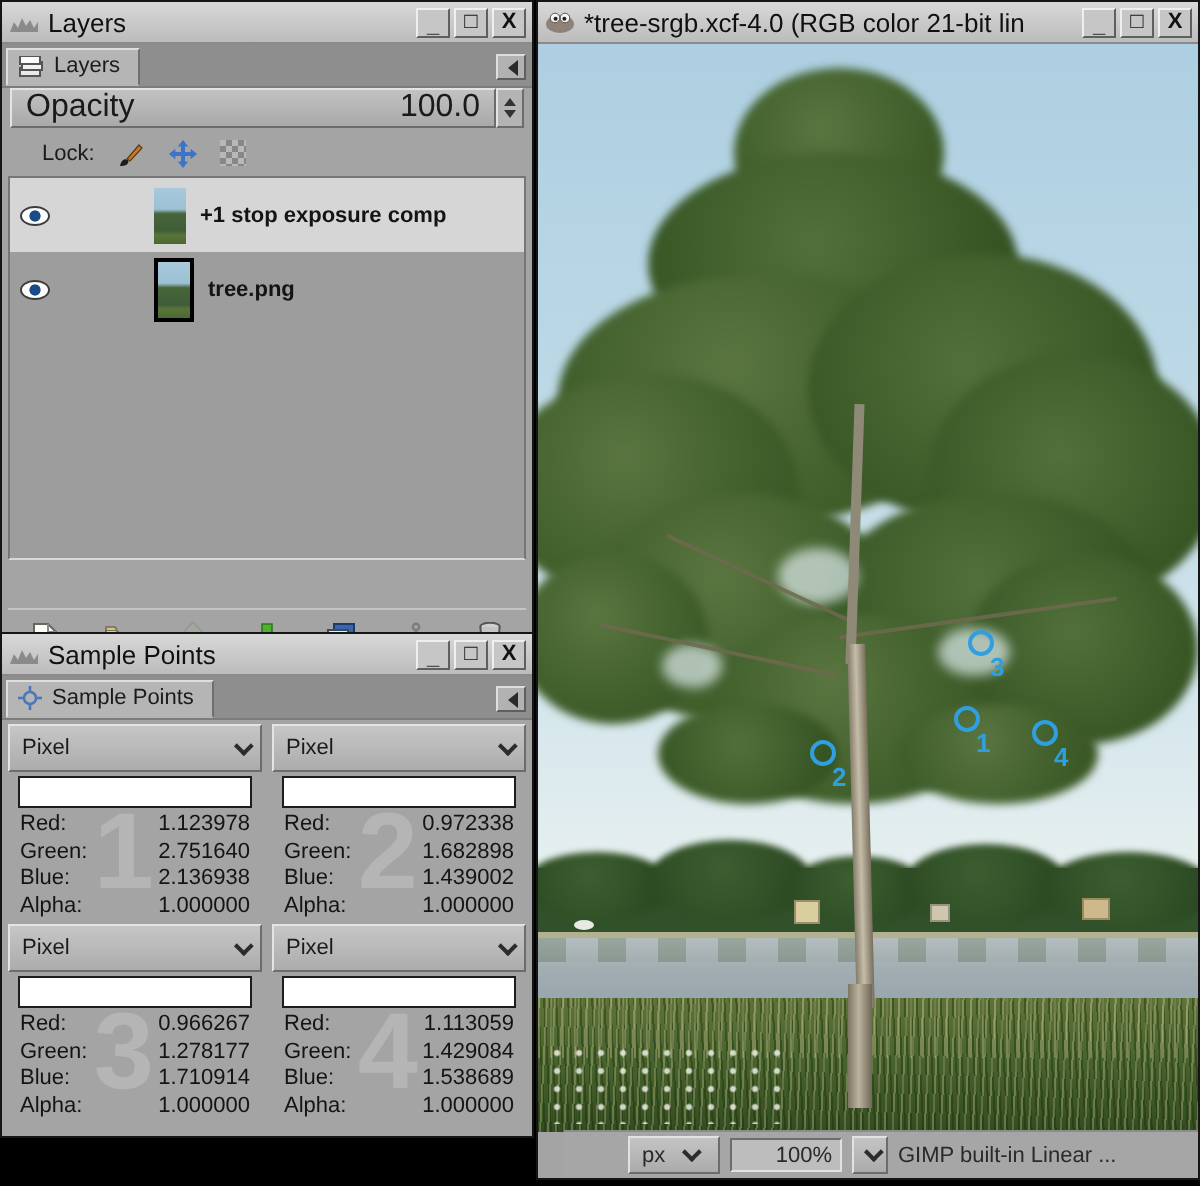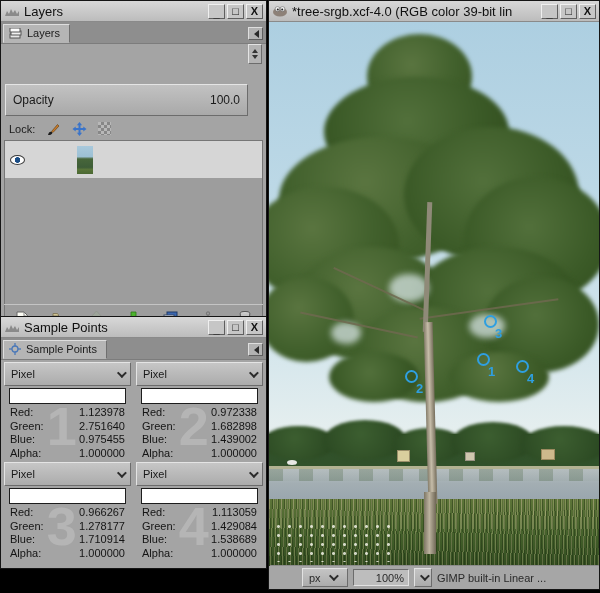--- a/index.html
+++ b/index.html
@@ -30,30 +30,30 @@
 
   .combo-row { margin:3px 4px 2px 4px; height:20px; background:linear-gradient(#c6c6c6,#acacac);
                border:1px solid; border-color:#e4e4e4 #6c6c6c #6c6c6c #e4e4e4;
                display:flex; align-items:center; padding:0 7px; font-size:11px; color:#1a1a1a; cursor:pointer; }
   .combo-row .lbl { flex:1; }
   .combo-row .val { margin-right:8px; }
 
   
   #win-layers { left:0; top:0; width:267px; height:334px; }
   .opacity-wrap { display:flex; margin:0 4px 2px 4px; }
-  .opacity-row { flex:1; height:32px; background:linear-gradient(#c2c2c2,#a9a9a9);
+  .opacity-row { flex:1; height:20px; background:linear-gradient(#c2c2c2,#a9a9a9);
                  border:1px solid; border-color:#e4e4e4 #6c6c6c #6c6c6c #e4e4e4;
-                 display:flex; align-items:center; padding:0 7px; font-size:12px; color:#1a1a1a;margin-top:40px; }
+                 display:flex; align-items:center; padding:0 7px; font-size:16px; color:#1a1a1a; }
   .opacity-row .lbl { flex:1; }
   .spinner { width:14px; height:20px; border:1px solid; border-color:#e4e4e4 #6c6c6c #6c6c6c #e4e4e4;
              background:#b4b4b4; display:flex; flex-direction:column; align-items:center; justify-content:space-around; cursor:pointer; }
   .spin-up { width:0; height:0; border:3px solid transparent; border-bottom:4px solid #333; }
   .spin-dn { width:0; height:0; border:3px solid transparent; border-top:4px solid #333; }
 
-  .lock-row { height:21px; display:flex; align-items:center; gap:11px; padding:0 8px; font-size:11px; color:#1a1a1a; }
+  .lock-row { height:21px; display:flex; align-items:center; gap:11px; padding:0 20px; font-size:11px; color:#1a1a1a; }
   .lock-icon { width:15px; height:14px; cursor:pointer; }
   .checker { width:13px; height:13px; opacity:.75; cursor:pointer;
     background-image:
       linear-gradient(45deg,#7e7e7e 25%,transparent 25%,transparent 75%,#7e7e7e 75%),
       linear-gradient(45deg,#7e7e7e 25%,#bfbfbf 25%,#bfbfbf 75%,#7e7e7e 75%);
     background-size:6px 6px; background-position:0 0,3px 3px; }
 
   .layer-list { margin:1px 3px; height:192px; background:#9d9d9d; border:1px solid #767676; border-bottom-color:#d8d8d8; overflow:hidden; }
   .layer-row { height:37px; display:flex; align-items:center; gap:7px; padding:0 5px; cursor:pointer; }
   .layer-row.selected { background:#d6d6d6; }
@@ -155,21 +155,21 @@
 
   .marker { position:absolute; width:13px; height:13px; border:2px solid #2f9fe0; border-radius:50%; background:transparent; cursor:pointer; }
   .marker::before { content:""; position:absolute; left:4px; top:-6px; width:2px; height:24px; background:#2f9fe0; z-index:-1; }
   .marker::after  { content:""; position:absolute; top:4px; left:-6px; height:2px; width:24px; background:#2f9fe0; z-index:-1; }
   .marker .mnum { position:absolute; left:9px; top:9px; color:#2f9fe0; font-weight:bold; font-size:13px; }
   .m1 {left:208px; top:331px;}
   .m2 {left:136px; top:348px;}
   .m3 {left:215px; top:293px;}
   .m4 {left:247px; top:338px;}
 
-  .statusbar { position:absolute; left:1px; right:0; bottom:0; height:24px; background:#a6a6a6; border-top:1px solid #8c8c8c;
+  .statusbar { position:absolute; left:13px; right:0; bottom:0; height:24px; background:#a6a6a6; border-top:1px solid #8c8c8c;
                display:flex; align-items:center; gap:5px; padding-left:32px; font-size:11px; color:#2a2a2a; }
   .unit-combo { height:19px; width:46px; background:linear-gradient(#c4c4c4,#ababab);
                 border:1px solid; border-color:#e2e2e2 #6c6c6c #6c6c6c #e2e2e2;
                 display:flex; align-items:center; padding:0 6px; gap:8px; cursor:pointer; }
   .zoom-entry { height:17px; width:56px; background:#bdbdbd; border:1px solid; border-color:#6c6c6c #e2e2e2 #e2e2e2 #6c6c6c;
                 display:flex; align-items:center; justify-content:flex-end; padding:0 4px; }
   .zoom-btn { height:19px; width:18px; background:linear-gradient(#c4c4c4,#ababab);
               border:1px solid; border-color:#e2e2e2 #6c6c6c #6c6c6c #e2e2e2;
               display:flex; align-items:center; justify-content:center; cursor:pointer; }
   .status-msg { white-space:nowrap; overflow:hidden; }
@@ -234,20 +234,27 @@
       </g>
     </svg>
     <span class="checker"></span>
   </div>
 
   <div class="layer-list">
     <div class="layer-row selected">
       <span class="eye"></span>
       <span class="spacer"></span>
       <span class="thumb"></span>
+      <span class="layer-name">+1 stop exposure comp</span>
+    </div>
+    <div class="layer-row">
+      <span class="eye"></span>
+      <span class="spacer"></span>
+      <span class="thumb bordered"></span>
+      <span class="layer-name">tree.png</span>
     </div>
   </div>
 
   <div class="dock-toolbar">
     <span class="tool-btn">
       <svg width="13" height="15" viewBox="0 0 13 15">
         <path d="M1 1 H8 L12 5 V14 H1 Z" fill="#fdfdf5" stroke="#666" stroke-width="1"></path>
         <path d="M8 1 L8 5 L12 5" fill="none" stroke="#888" stroke-width="1"></path>
       </svg>
     </span>
@@ -333,21 +340,21 @@
         <div class="sp-row">
             <span>Red:</span>
             <span>1.123978</span>
           </div>
         <div class="sp-row">
             <span>Green:</span>
             <span>2.751640</span>
           </div>
         <div class="sp-row">
             <span>Blue:</span>
-            <span>0.975455</span>
+            <span>2.136938</span>
           </div>
         <div class="sp-row">
             <span>Alpha:</span>
             <span>1.000000</span>
           </div>
       </div>
     </div>
 
     <div class="sp-cell">
       <div class="sp-combo">
@@ -434,21 +441,21 @@
 
 <div class="window" id="win-main">
   <div class="titlebar">
     <svg class="titleicon" viewBox="0 0 16 12">
       <ellipse cx="8" cy="7" rx="7" ry="4.5" fill="#8d8178"></ellipse>
       <circle cx="5.5" cy="4" r="2.4" fill="#f4f4f4" stroke="#555" stroke-width="0.5"></circle>
       <circle cx="10.5" cy="4" r="2.4" fill="#f4f4f4" stroke="#555" stroke-width="0.5"></circle>
       <circle cx="5.8" cy="4.4" r="1" fill="#222"></circle>
       <circle cx="10.2" cy="4.4" r="1" fill="#222"></circle>
     </svg>
-    <span class="title">*tree-srgb.xcf-4.0 (RGB color 39-bit lin</span>
+    <span class="title">*tree-srgb.xcf-4.0 (RGB color 21-bit lin</span>
     <span class="winbtns">
       <span class="winbtn min">
           <span>_</span>
         </span>
       <span class="winbtn">□</span>
       <span class="winbtn">X</span>
     </span>
   </div>
 
   <div class="canvas">

